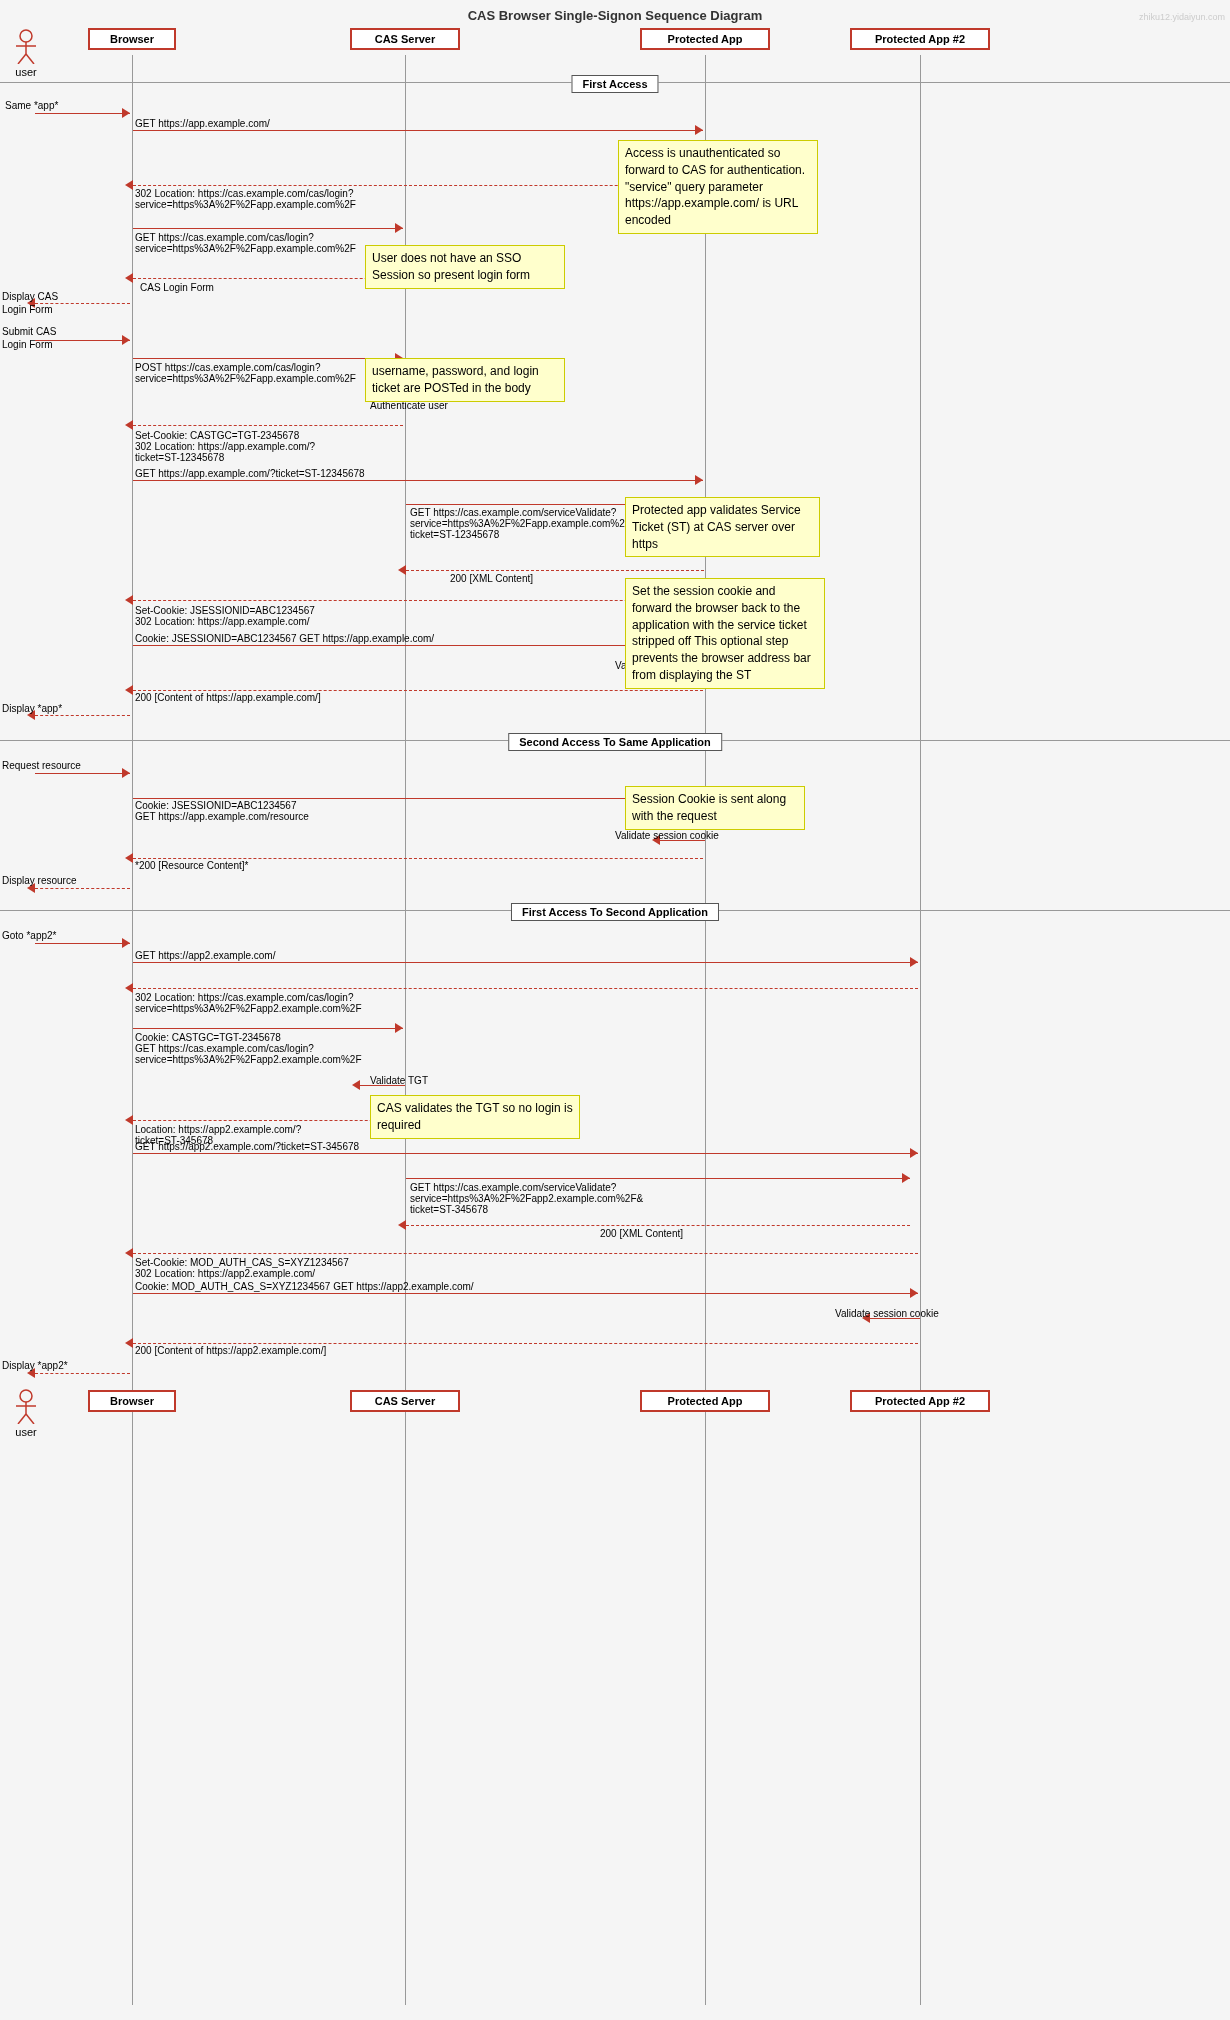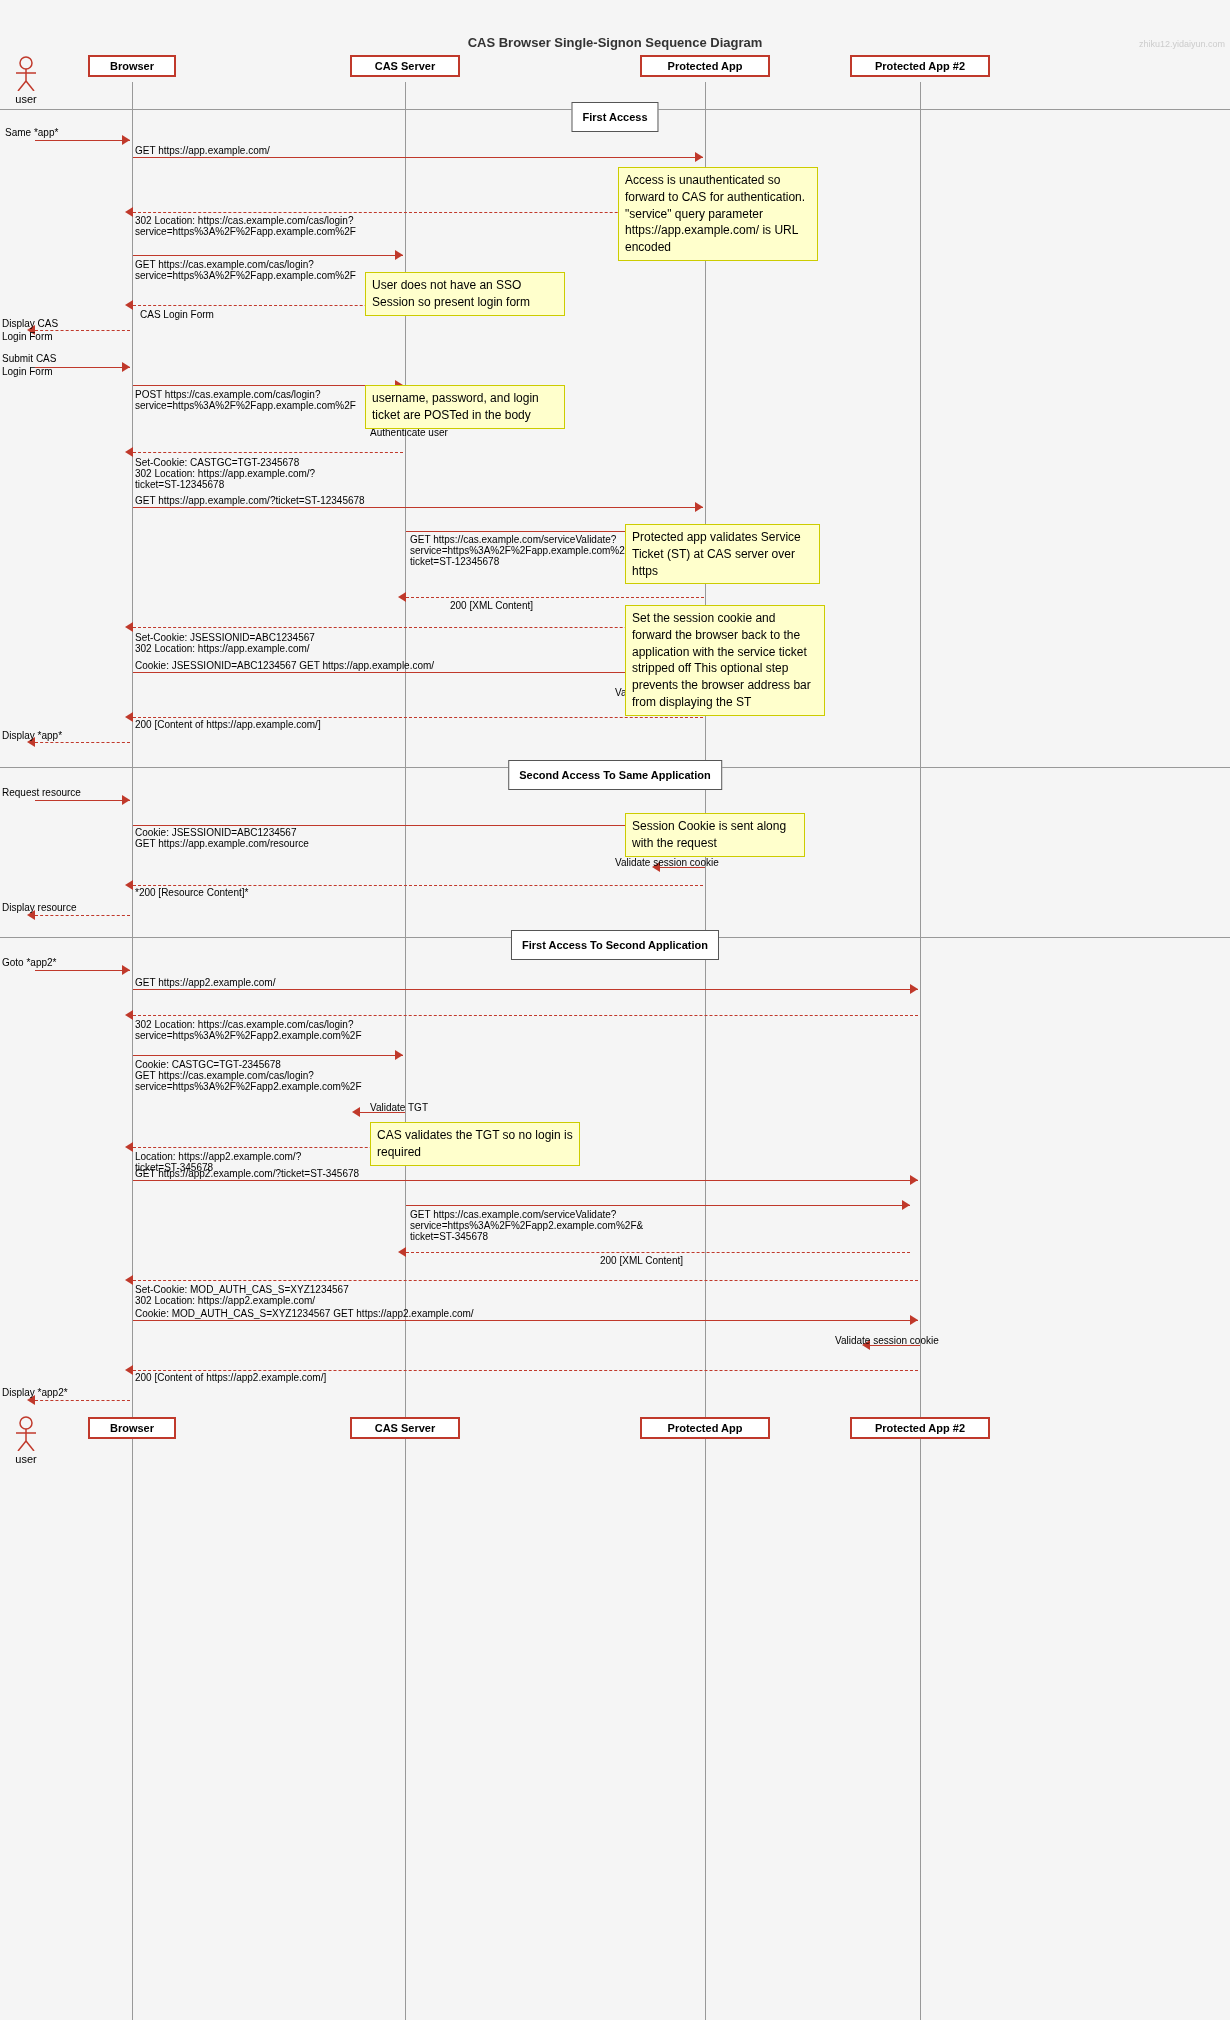--- a/index.html
+++ b/index.html
@@ -16,21 +16,20 @@
       text-align: center;
       font-size: 13px;
       font-weight: bold;
       padding: 8px 0 4px 0;
       color: #333;
     }
     .diagram-container {
       position: relative;
       width: 1230px;
       background: #f5f5f5;
-      margin-top: 27px;
     }
     
     .lifeline-header {
       position: absolute;
       border: 2px solid #c0392b;
       background: white;
       padding: 3px 8px;
       font-size: 11px;
       font-weight: bold;
       text-align: center;
@@ -105,21 +104,21 @@
       left: 0;
       right: 0;
       height: 1px;
       background: #999;
       z-index: 3;
     }
     .section-label {
       position: absolute;
       border: 1px solid #555;
       background: white;
-      padding: 8px 10px;
+      padding: 2px 10px;
       font-size: 11px;
       font-weight: bold;
       z-index: 9;
       transform: translateX(-50%);
     }
     
     .self-note {
       position: absolute;
       font-size: 10px;
       color: #000;

